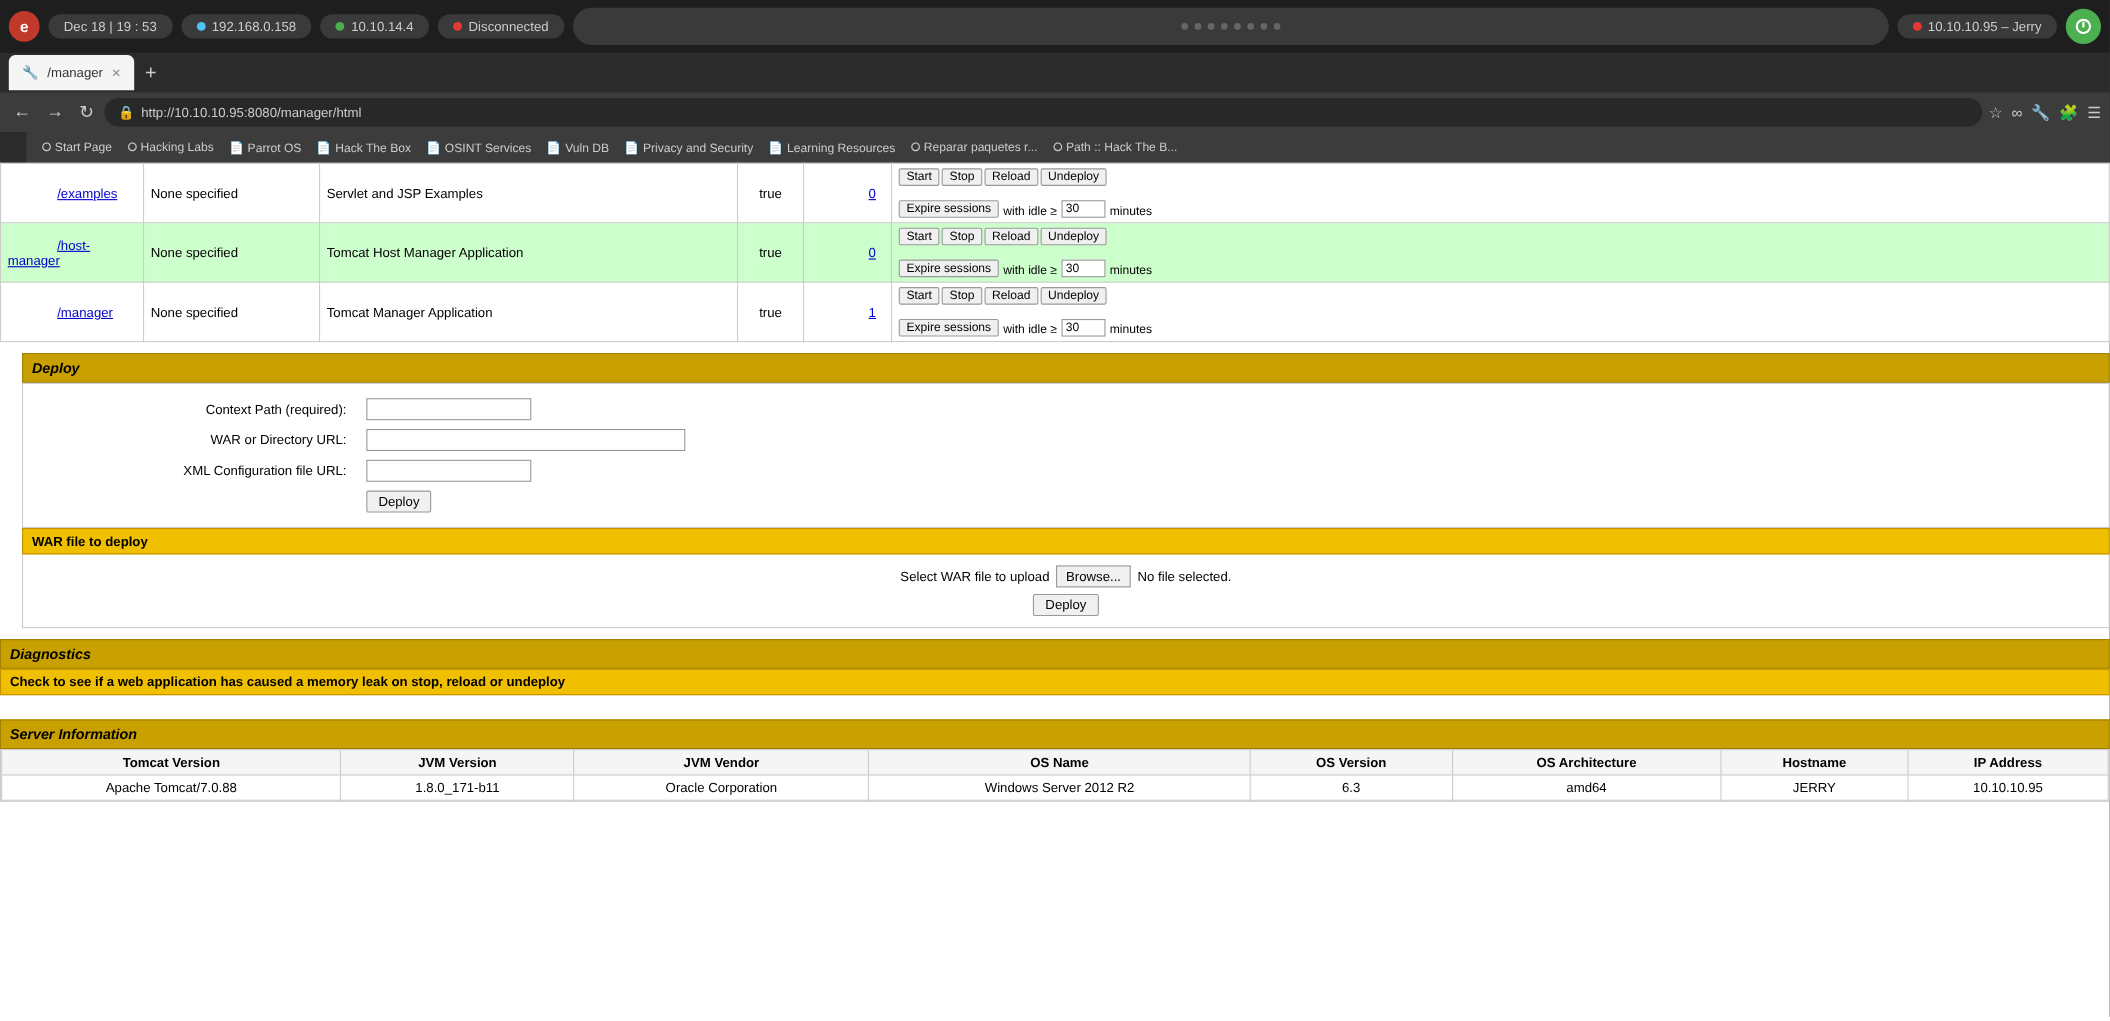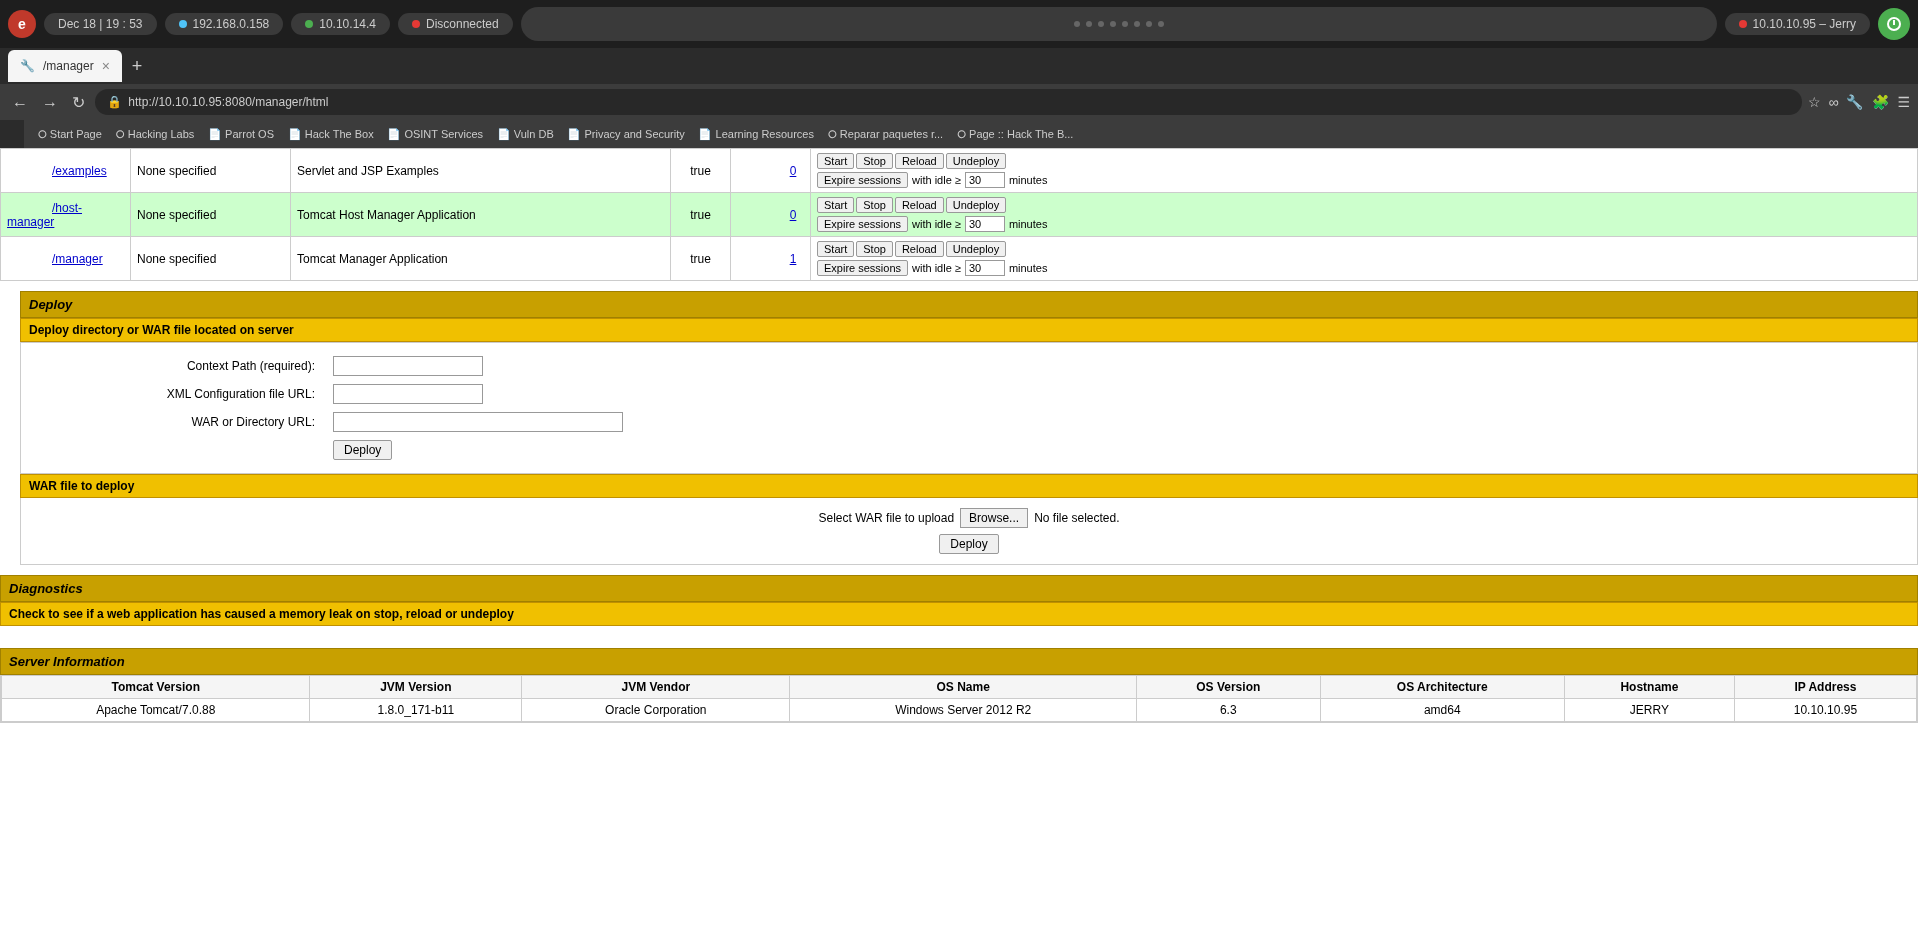--- a/index.html
+++ b/index.html
@@ -75,21 +75,21 @@
     }
     .row-green { background: #ccffcc; }
     .row-white { background: #ffffff; }
 
     .btn-group { display: flex; gap: 2px; flex-wrap: wrap; }
     .tomcat-btn {
       padding: 1px 6px; font-size: 11px; cursor: pointer;
       background: #f0f0f0; border: 1px solid #999; border-radius: 2px;
     }
 
-    .expire-row { display: flex; align-items: center; gap: 4px; margin-top: 3px; font-size: 11px; }
+    .expire-row { display: flex; align-items: flex-end; gap: 4px; margin-top: 13px; font-size: 11px; }
     .expire-input {
       width: 40px; border: 1px solid #999; padding: 1px 3px; font-size: 11px;
     }
 
     
     .section-header {
       background: #c8a000; padding: 5px 8px; font-size: 13px; font-weight: bold; font-style: italic;
       color: #000; border: 1px solid #a08000;
     }
     .subsection-header {
@@ -219,21 +219,21 @@
   <div class="bookmarks-bar">
     <span class="bm-item">⭘ Start Page</span>
     <span class="bm-item">⭘ Hacking Labs</span>
     <span class="bm-item">📄 Parrot OS</span>
     <span class="bm-item">📄 Hack The Box</span>
     <span class="bm-item">📄 OSINT Services</span>
     <span class="bm-item">📄 Vuln DB</span>
     <span class="bm-item">📄 Privacy and Security</span>
     <span class="bm-item">📄 Learning Resources</span>
     <span class="bm-item">⭘ Reparar paquetes r...</span>
-    <span class="bm-item">⭘ Page :: Hack The B...</span>
+    <span class="bm-item">⭘ Path :: Hack The B...</span>
   </div>
 </div>
 
 <div class="page-content">
 
   <table class="app-table">
     <tbody>
 
       <tr class="row-white">
         <td style="width:130px;">
@@ -330,48 +330,45 @@
           </div>
         </td>
       </tr>
     </tbody>
   </table>
 
   <div style="margin-top: 10px; padding-left: 20px;">
     <div class="section-header">
       <span>Deploy</span>
     </div>
-    <div class="subsection-header">
-      <span>Deploy directory or WAR file located on server</span>
-    </div>
     <div class="deploy-section">
       <table class="deploy-form-table">
         <tbody>
           <tr>
             <td style="text-align:right; width:300px;">
               <label>Context Path (required):</label>
             </td>
             <td>
               <input type="text" class="deploy-input deploy-input-med" style="">
             </td>
           </tr>
           <tr>
             <td style="text-align:right;">
+              <label>WAR or Directory URL:</label>
+            </td>
+            <td>
+              <input type="text" class="deploy-input deploy-input-long" style="">
+            </td>
+          </tr>
+          <tr>
+            <td style="text-align:right;">
               <label>XML Configuration file URL:</label>
             </td>
             <td>
               <input type="text" class="deploy-input deploy-input-med" style="">
-            </td>
-          </tr>
-          <tr>
-            <td style="text-align:right;">
-              <label>WAR or Directory URL:</label>
-            </td>
-            <td>
-              <input type="text" class="deploy-input deploy-input-long" style="">
             </td>
           </tr>
           <tr>
             <td></td>
             <td>
               <button class="deploy-btn">Deploy</button>
             </td>
           </tr>
         </tbody>
       </table>

